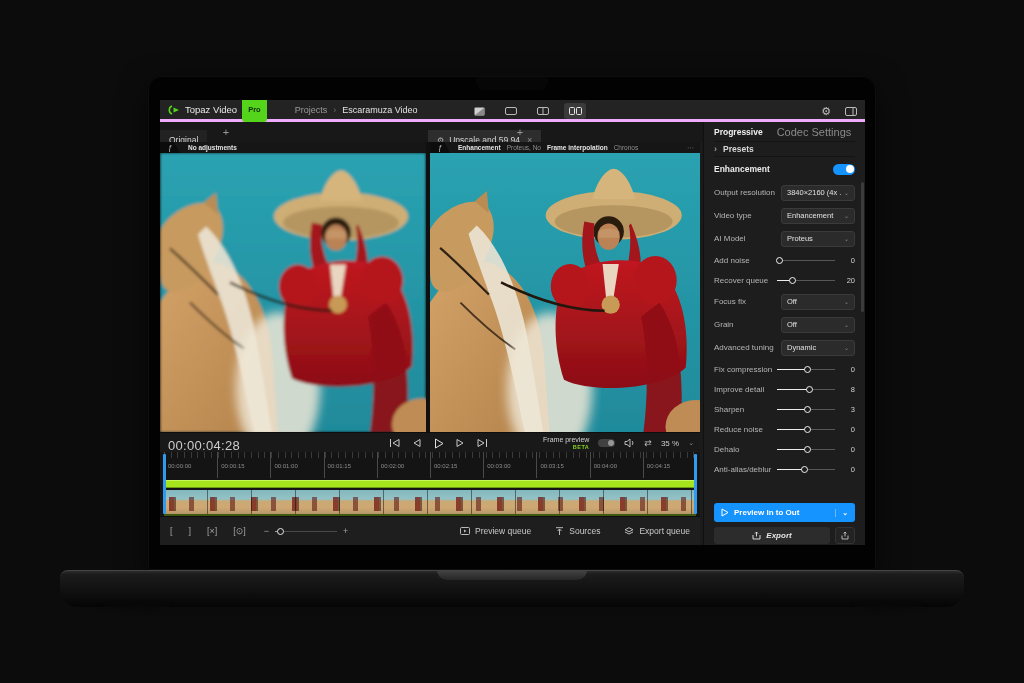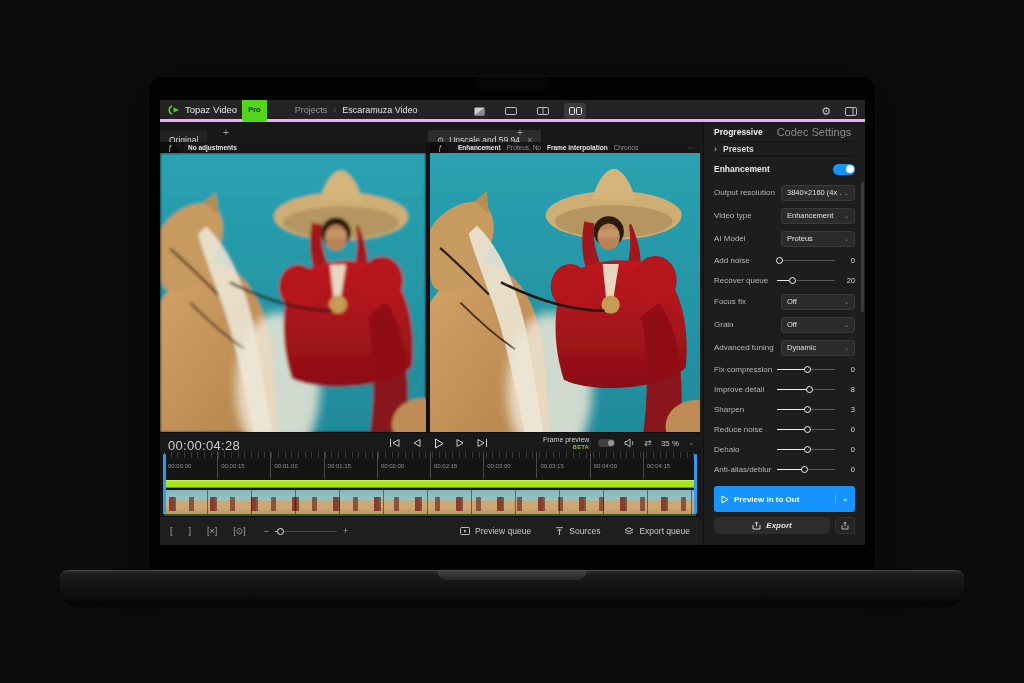--- a/index.html
+++ b/index.html
@@ -144,21 +144,21 @@
     display:flex; align-items:center; padding:0 5px; gap:3px; }
   .select-val { flex:1; color:#e0e0e0; font-size:7.5px; white-space:nowrap; overflow:hidden; }
   .select .chev { font-size:6px; }
   .sliderwrap { display:flex; align-items:center; gap:8px; }
   .slider { position:relative; width:58px; height:8px; }
   .slider .track { position:absolute; left:0; right:0; top:3.5px; height:1.2px; background:#565656; }
   .slider .fill { position:absolute; left:0; top:3.5px; height:1.2px; background:#ececec; }
   .slider .knob { position:absolute; top:0.5px; width:7px; height:7px; border:1.5px solid #f2f2f2;
     border-radius:50%; background:#1d1d1d; }
   .slider-val { width:12px; text-align:right; color:#d2d2d2; font-size:7.5px; }
-  .preview-btn { margin-top:7px; height:26px; background:#1593ff; border-radius:3px; display:flex;
+  .preview-btn { margin-top:24px; height:19px; background:#1593ff; border-radius:3px; display:flex;
     align-items:center; color:#fff; font-size:8px; font-weight:bold; padding:0 7px; gap:5px; }
   .pbtn-chev { margin-left:auto; border-left:1px solid rgba(255,255,255,0.35); padding-left:6px;
     color:#eaf4ff; font-size:7px; }
   .export-row { margin-top:5px; display:flex; gap:5px; height:17px;font-style:italic; }
   .export-btn { flex:1; background:#2c2c2c; border-radius:3px; display:flex; align-items:center;
     justify-content:center; gap:5px; color:#e4e4e4; font-size:8px; font-weight:bold; }
   .share-btn { width:20px; background:#232323; border:1px solid #333; border-radius:3px;
     display:flex; align-items:center; justify-content:center; }
 
   svg { display:block; }

